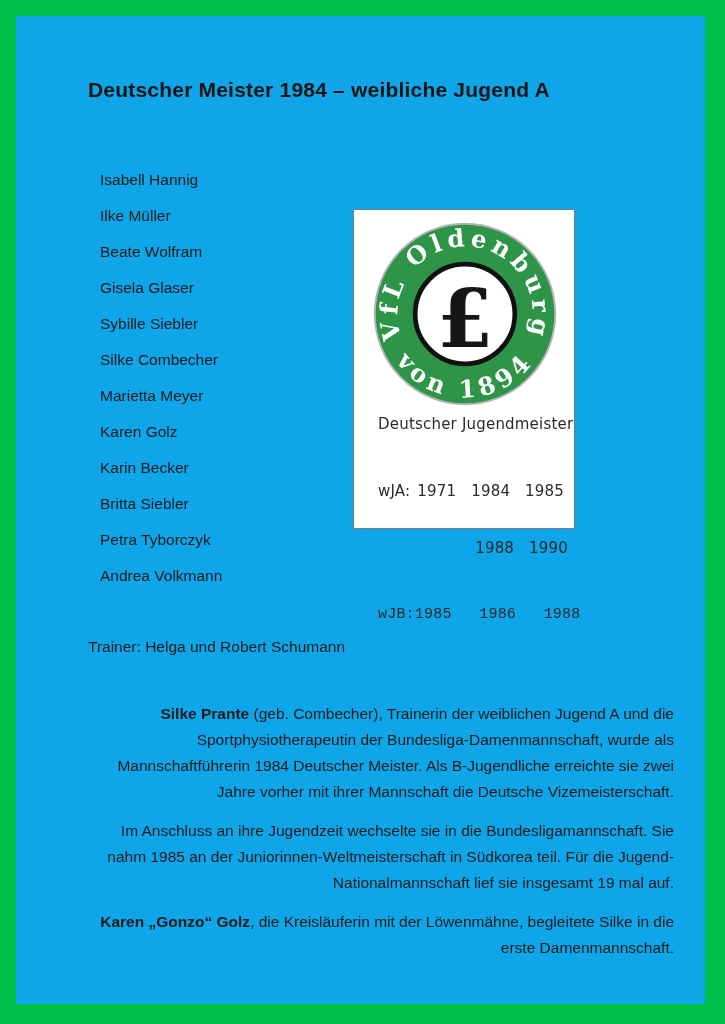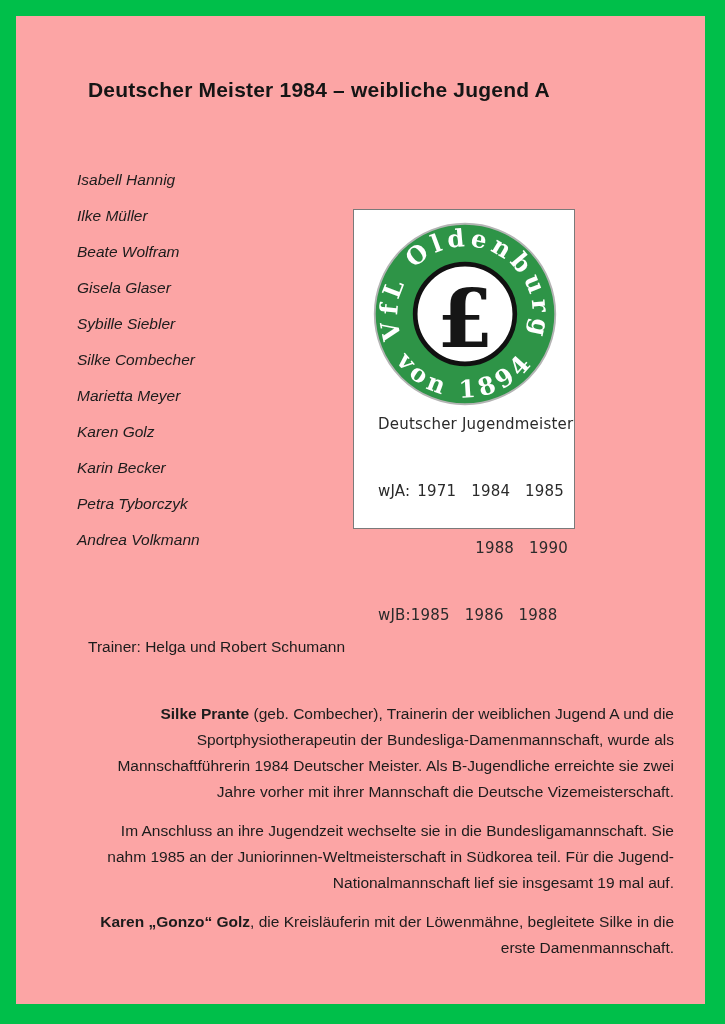--- a/index.html
+++ b/index.html
@@ -6,33 +6,33 @@
   body {
     width: 725px; height: 1024px;
     background: #00bf4a;
     position: relative;
     font-family: "Liberation Sans", sans-serif;
     -webkit-font-smoothing: antialiased;
   }
   .page {
     position: absolute;
     left: 16px; top: 16px; right: 20px; bottom: 20px;
-    background: #fca5a5;
+    background: #0ea5e9;
   }
   .title {
     position: absolute;
     left: 72px; top: 62px;
     font-size: 21px; font-weight: 700;
     color: #151515;
     letter-spacing: 0.2px;
   }
   .roster {
     position: absolute;
-    left: 61px; top: 146px;
-    font-size: 15.5px; color: #1c1c1c; font-style: italic;
+    left: 84px; top: 146px;
+    font-size: 15.5px; color: #1c1c1c;
   }
   .roster .name { height: 36px; display: flex; align-items: center; }
   .trainer {
     position: absolute;
     left: 72px; top: 622px;
     font-size: 15.5px; color: #1c1c1c;
   }
   
   .logo-card {
     position: absolute;
@@ -45,21 +45,21 @@
   .logo-wrap { position: absolute; left: 17px; top: 10px; width: 188px; height: 188px; }
   .card-text {
     position: absolute; left: 24px; top: 205px; right: 6px;
     font-family: "DejaVu Sans", sans-serif;
     font-size: 15px; color: #2b2b2b; letter-spacing: 0.2px;
   }
   .card-caption { margin-bottom: 11px; white-space: pre; }
   .years-block { line-height: 19px; white-space: pre; }
   .years-row .label { margin-right: 7px; }
   .years-line2 { padding-left: 62px; text-align: right; }
-  .wjb-row { margin-top: 10px; white-space: pre; }
+  .wjb-row { margin-top: 10px; white-space: pre; font-family: Liberation Mono, monospace; }
   
   .body-text {
     position: absolute;
     left: 72px; top: 685px; width: 586px;
     font-size: 15.5px; line-height: 26px; color: #1c1c1c;
   }
   .body-text p { margin: 0 0 13px 0; text-align: right; }
   .lead { font-weight: 700; }
 </style>
 </head>
@@ -72,20 +72,21 @@
   <div class="roster">
     <div class="name">Isabell Hannig</div>
     <div class="name">Ilke Müller</div>
     <div class="name">Beate Wolfram</div>
     <div class="name">Gisela Glaser</div>
     <div class="name">Sybille Siebler</div>
     <div class="name">Silke Combecher</div>
     <div class="name">Marietta Meyer</div>
     <div class="name">Karen Golz</div>
     <div class="name">Karin Becker</div>
+    <div class="name">Britta Siebler</div>
     <div class="name">Petra Tyborczyk</div>
     <div class="name">Andrea Volkmann</div>
   </div>
 
   <div class="logo-card">
     <div class="logo-wrap">
       <svg viewBox="0 0 200 200" width="188" height="188">
         <circle cx="100" cy="100" r="96" fill="#2e9447" stroke="#b4b4b4" stroke-width="2"></circle>
         <circle cx="100" cy="100" r="53" fill="#ffffff" stroke="#111111" stroke-width="5"></circle>
         <defs>

